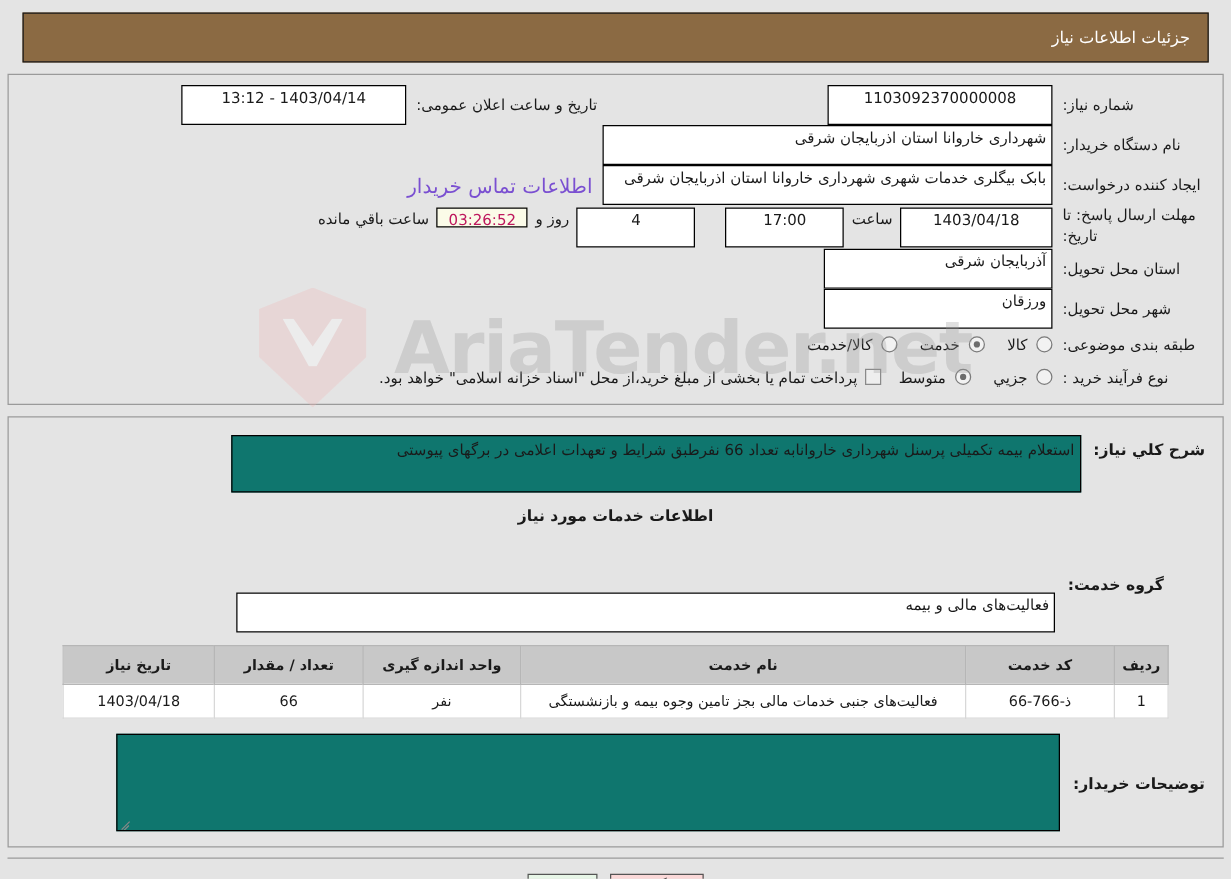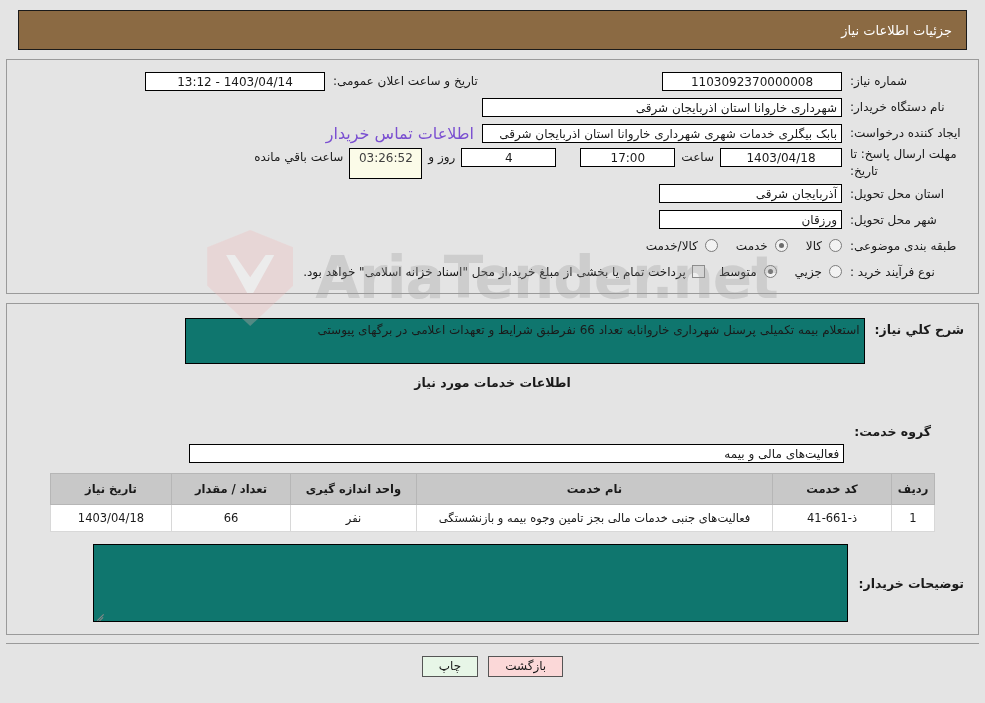--- a/index.html
+++ b/index.html
@@ -59,21 +59,21 @@
     padding-left: 8px;
     flex: 0 0 auto;
     line-height: 1.35;
   }
   .lbl-w {
     width: 118px;
   }
   .fld {
     background: #ffffff;
     border: 1px solid #000000;
-    height: 19px;
+    height: 32px;
     line-height: 19px;
     font-size: 12px;
     color: #1a1a1a;
     padding: 0 4px;
     box-sizing: border-box;
     text-align: center;
     overflow: hidden;
     white-space: nowrap;
   }
   .fld.rt { text-align: right; }
@@ -86,27 +86,27 @@
   .w-date   { width: 122px; }
   .w-time   { width: 95px; }
   .w-days   { width: 95px; }
   .w-prov   { width: 183px; }
   .w-city   { width: 183px; }
   .w-pub    { width: 180px; }
 
   .countdown {
     background: #fbfbe8;
     border: 1px solid #000000;
-    height: 31px;
+    height: 16px;
     line-height: 19px;
     width: 73px;
     font-size: 12px;
     text-align: center;
     box-sizing: border-box;
-    color: #404040;
+    color: #be185d;
   }
   .inline-txt {
     font-size: 12px;
     color: #1a1a1a;
     padding: 0 6px;
     white-space: nowrap;
   }
   .link {
     font-size: 16px;
     color: #7a4fd1;
@@ -439,21 +439,21 @@
               <th style="width:110px;">کد خدمت</th>
               <th>نام خدمت</th>
               <th style="width:117px;margin-top:34px;">واحد اندازه گیری</th>
               <th style="width:110px;">تعداد / مقدار</th>
               <th style="width:112px;">تاریخ نیاز</th>
             </tr>
           </thead>
           <tbody>
             <tr>
               <td>1</td>
-              <td>ذ-661-41</td>
+              <td>ذ-766-66</td>
               <td>فعالیت‌های جنبی خدمات مالی بجز تامین وجوه بیمه و بازنشستگی</td>
               <td>نفر</td>
               <td>66</td>
               <td>1403/04/18</td>
             </tr>
           </tbody>
         </table>
       </div>
 
       <div class="desc-row" style="padding:6px 4px 8px 4px; align-items:center;">

